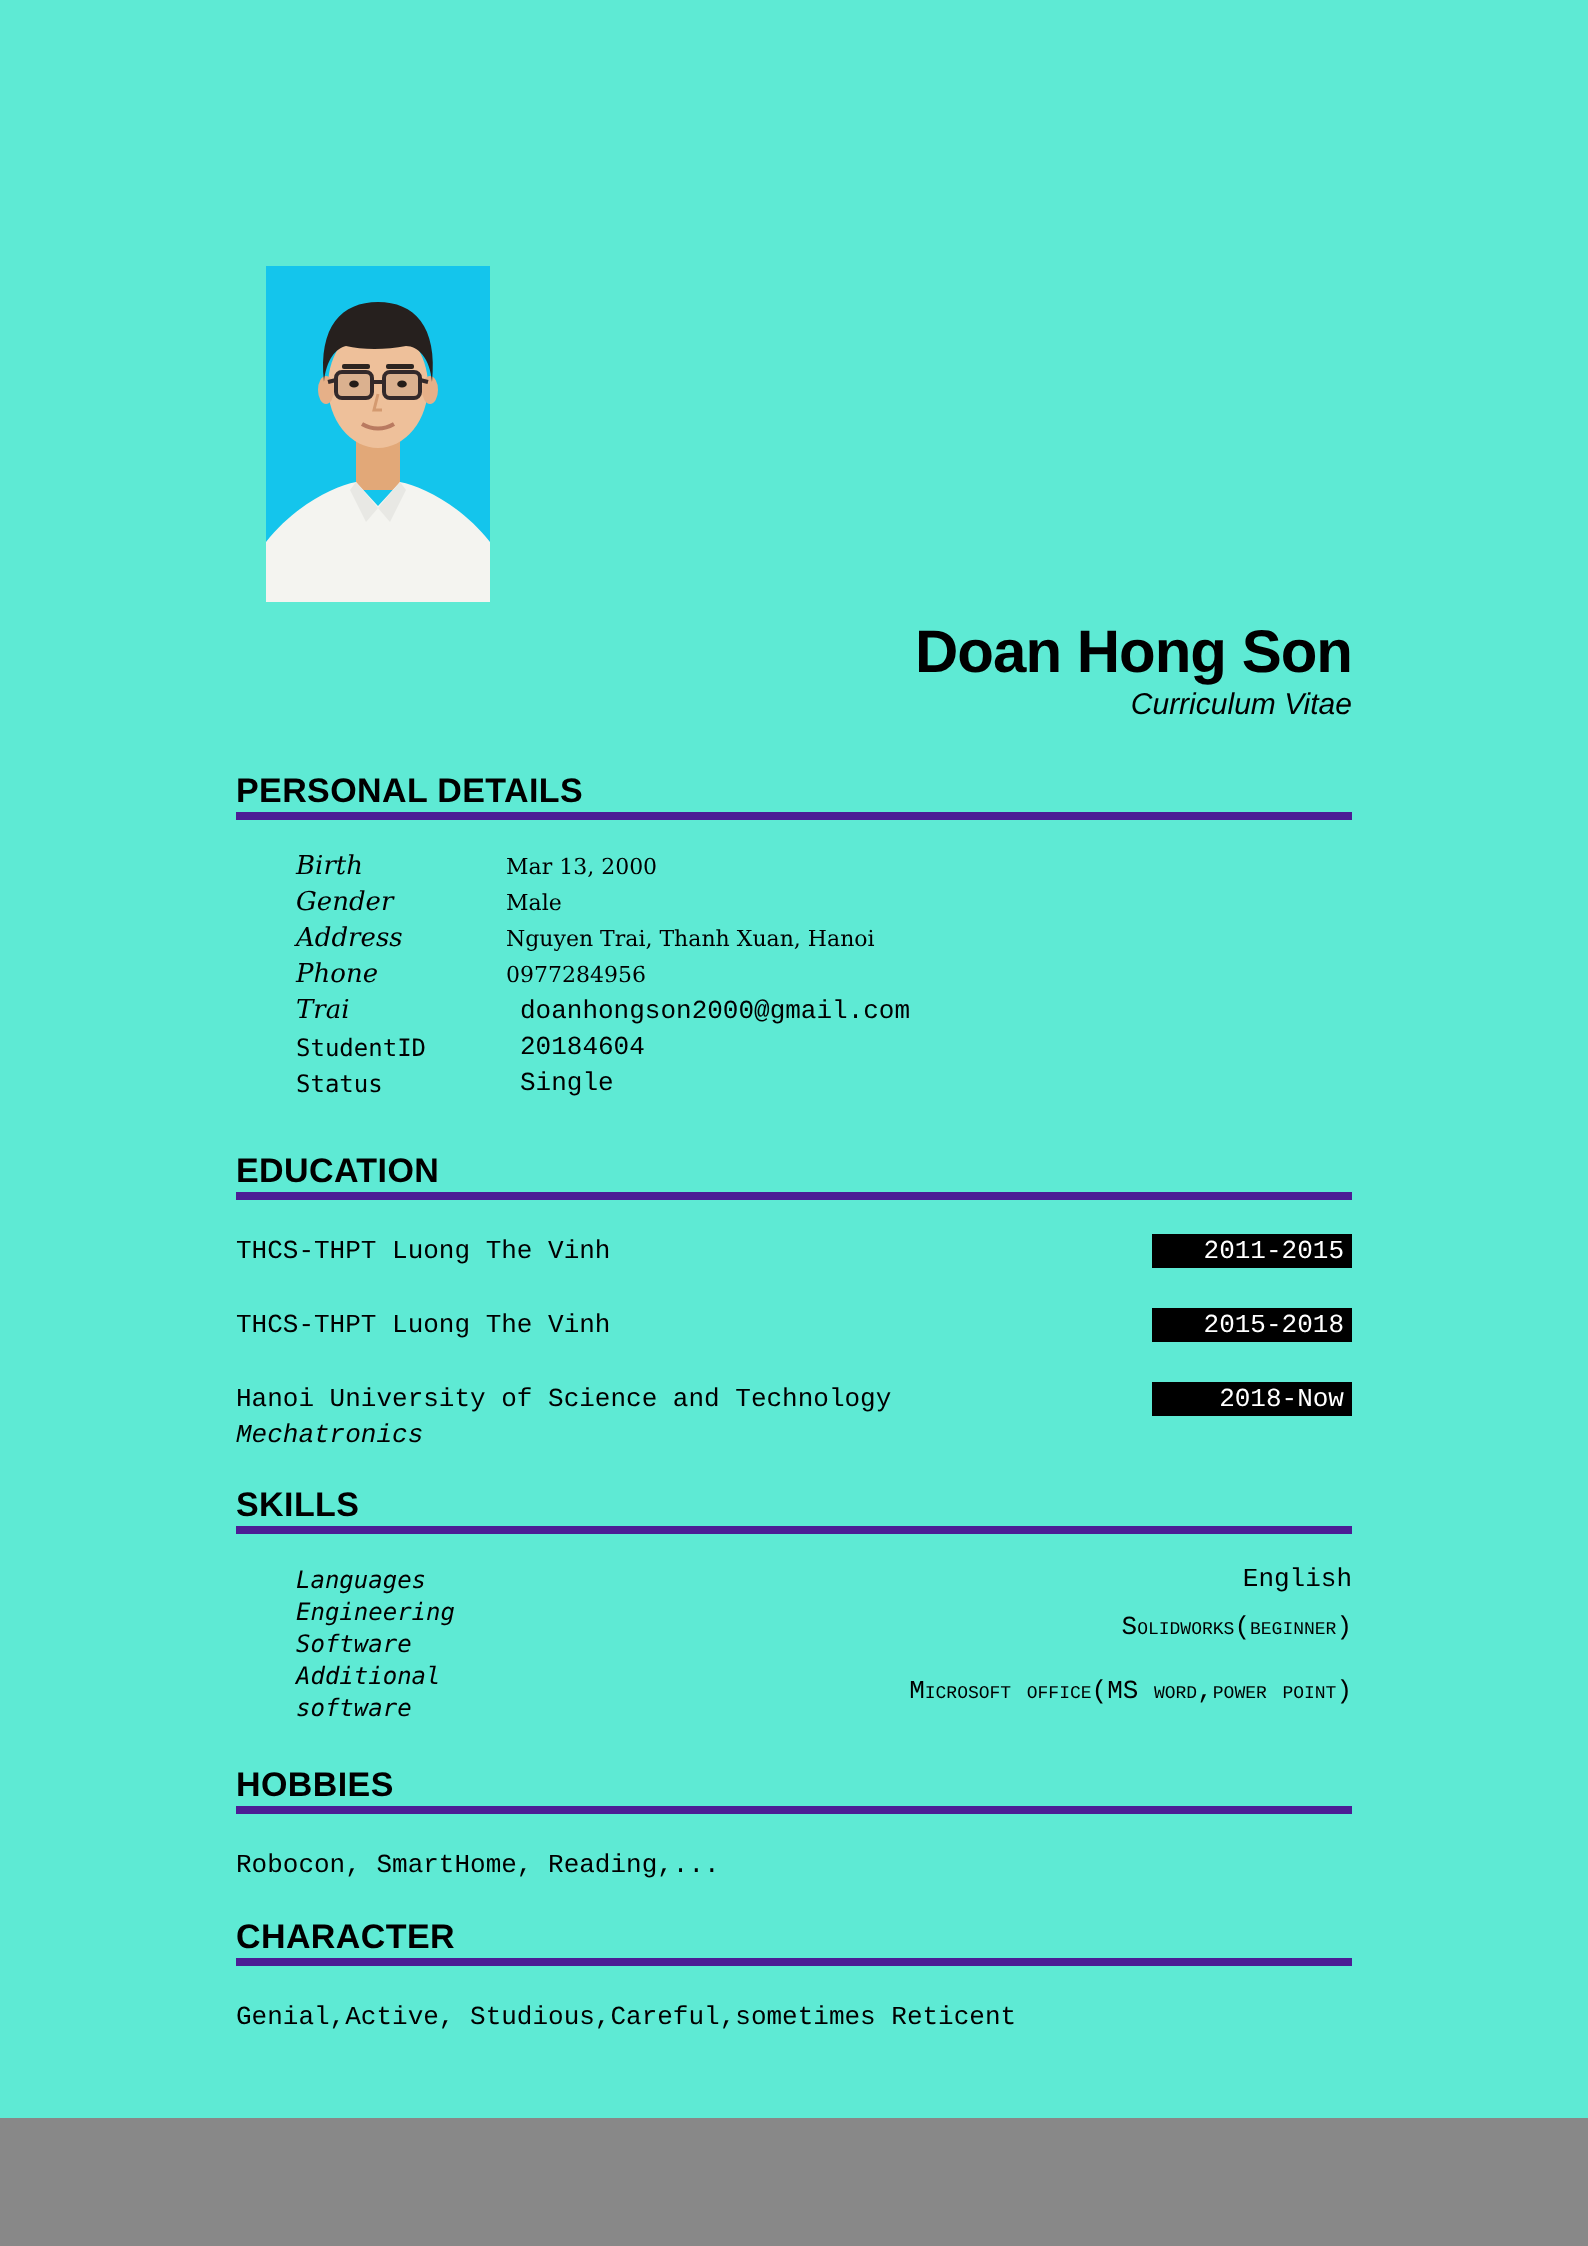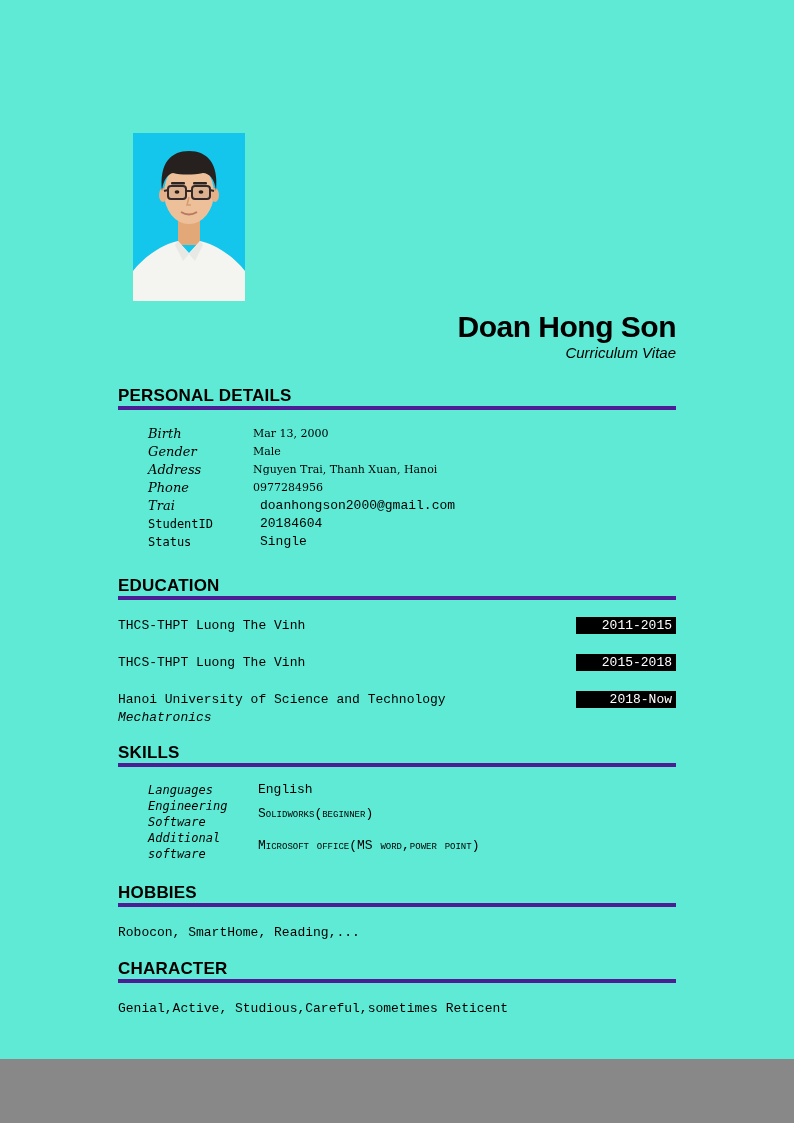--- a/index.html
+++ b/index.html
@@ -78,21 +78,21 @@
   }
 
   
   .skills-table { margin:15px 0 0 30px; }
   .skill-row { display:flex; }
   .skill-label {
     width:110px; flex-shrink:0;
     font-family:"DejaVu Sans Mono","Liberation Mono",monospace;
     font-style:italic; font-size:12px; line-height:16px;
   }
-  .skill-value-wrap { flex:1; display:flex; align-items:center; }
+  .skill-value-wrap { flex:1; display:flex; align-items:center;justify-content:flex-end; }
   .skill-value {
     font-family:"Liberation Mono",monospace; font-size:13px; line-height:16px;
   }
   .smallcaps { font-variant:small-caps; }
 
   
   .sec-text {
     margin-top:17px;
     font-family:"Liberation Mono",monospace; font-size:13px; line-height:17px;
   }

